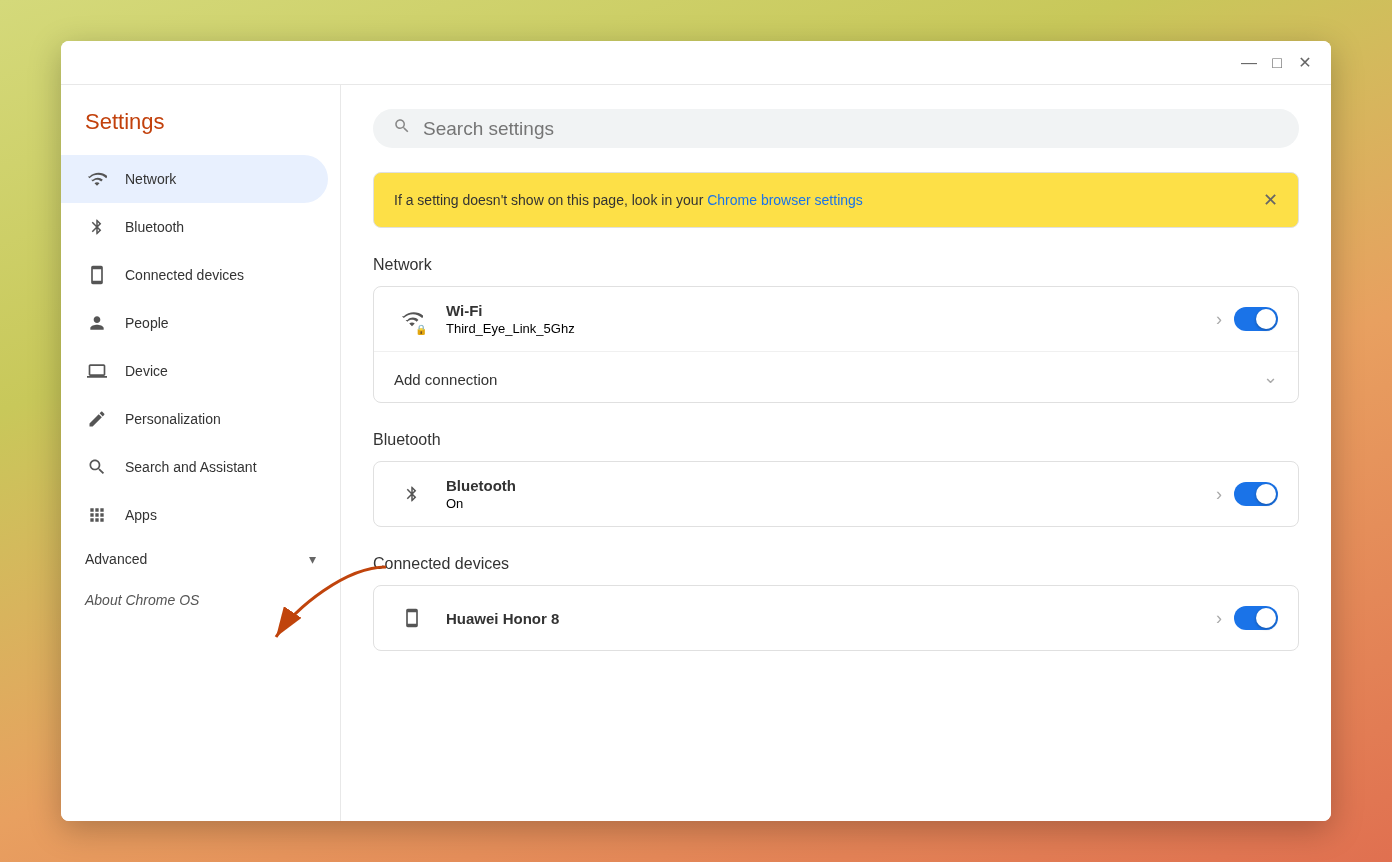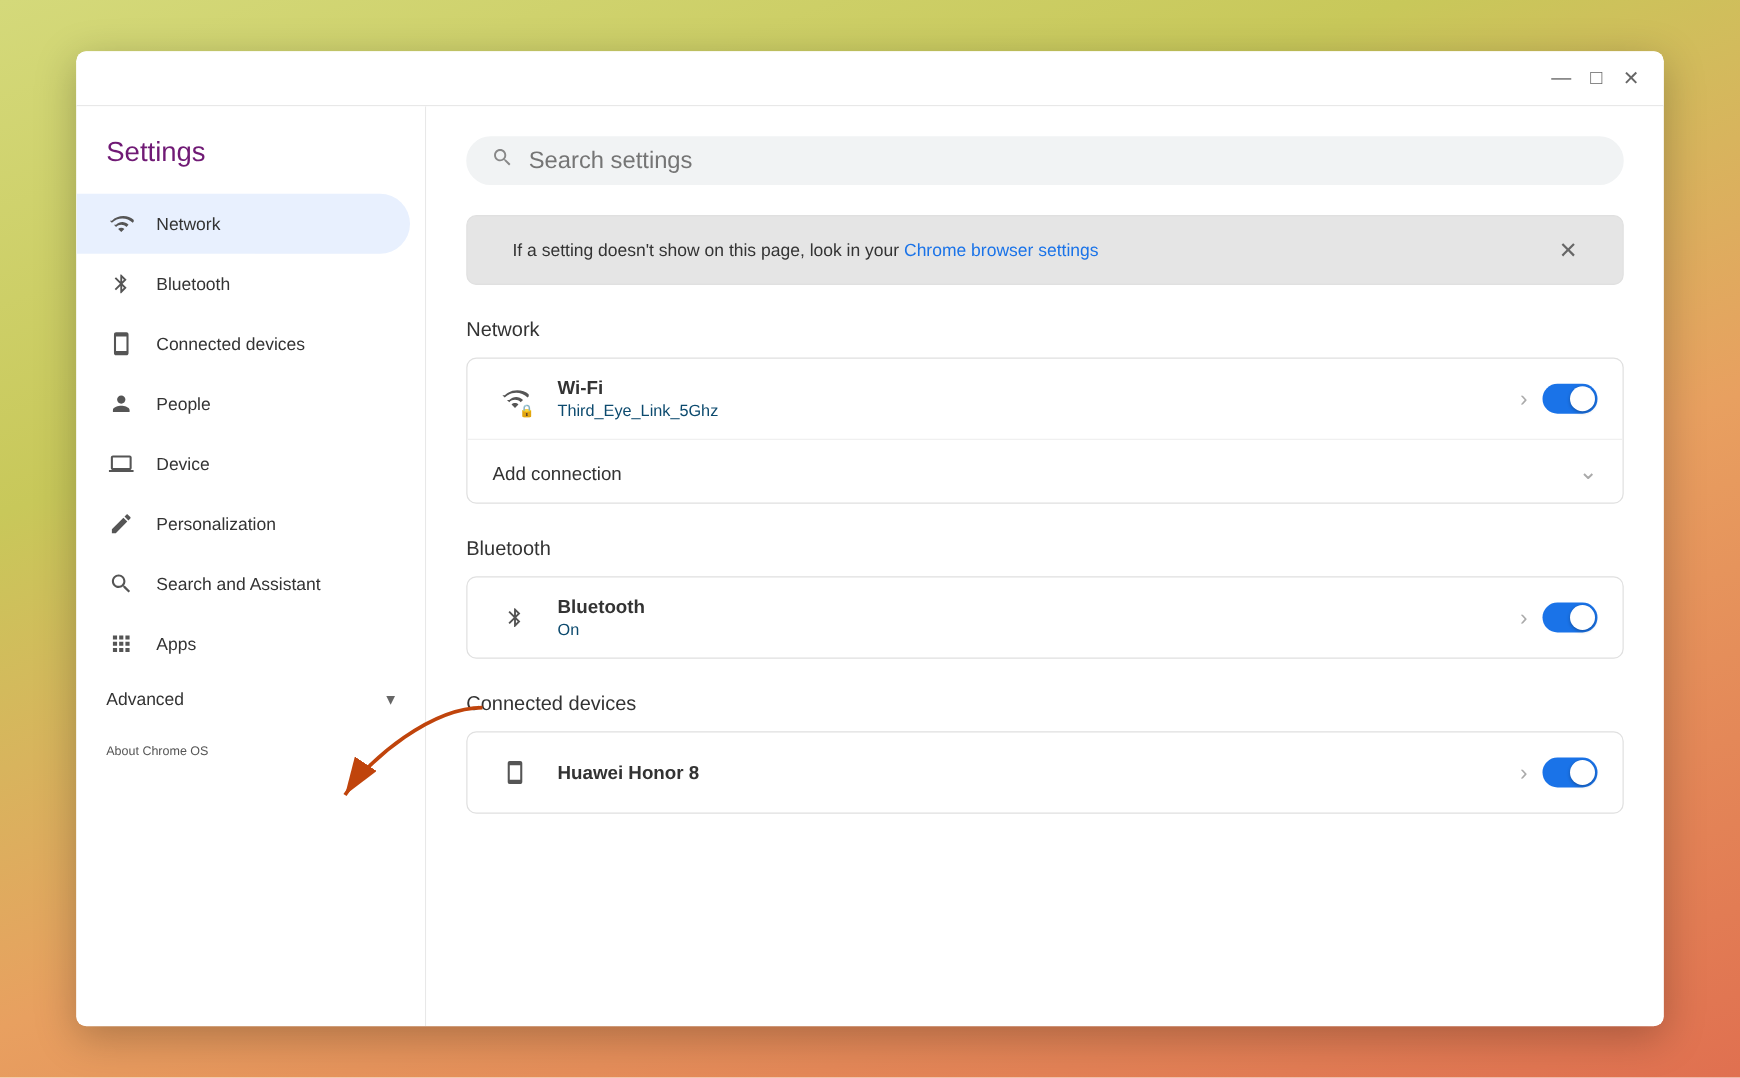--- a/index.html
+++ b/index.html
@@ -53,21 +53,21 @@
       background: #fff;
       border-right: 1px solid #e8e8e8;
       padding: 16px 0;
       overflow-y: auto;
       display: flex;
       flex-direction: column;
     }
     .sidebar-title {
       font-size: 22px;
       font-weight: 500;
-      color: #701a75;
+      color: #c2410c;
       padding: 8px 24px 20px;
     }
     .sidebar-item {
       display: flex;
       align-items: center;
       padding: 12px 24px;
       cursor: pointer;
       border-radius: 0 24px 24px 0;
       margin-right: 12px;
       transition: background 0.15s;
@@ -98,22 +98,23 @@
     }
     .sidebar-advanced-arrow {
       color: #666;
       font-size: 14px;
     }
     .sidebar-about {
       padding: 12px 24px;
       cursor: pointer;
     }
     .sidebar-about-label {
-      font-size: 10px;
-      color: #555;
+      font-size: 14px;
+      color: #555;
+      font-style: italic;
     }
     
     .main {
       flex: 1;
       overflow-y: auto;
       padding: 24px 32px;
       background: #fff;
     }
     .search-bar {
       display: flex;
@@ -133,24 +134,24 @@
       border: none;
       outline: none;
       font-size: 19px;
       color: #555;
       width: 100%;
     }
     
     .banner {
       display: flex;
       align-items: center;
-      background: #e5e5e5;
+      background: #fde047;
       border: 1px solid #e0e0e0;
       border-radius: 8px;
-      padding: 16px 36px;
+      padding: 16px 20px;
       margin-bottom: 28px;
     }
     .banner-text {
       flex: 1;
       font-size: 14px;
       color: #333;
     }
     .banner-link {
       color: #1a73e8;
       cursor: pointer;
@@ -193,21 +194,21 @@
       flex-shrink: 0;
     }
     .card-row-content { flex: 1; }
     .card-row-title {
       font-size: 15px;
       color: #333;
       font-weight: 700;
     }
     .card-row-subtitle {
       font-size: 13px;
-      color: #0c4a6e;
+      color: #000000;
       margin-top: 2px;
     }
     .card-row-actions {
       display: flex;
       align-items: center;
       gap: 12px;
     }
     .chevron-right {
       color: #aaa;
       font-size: 18px;

